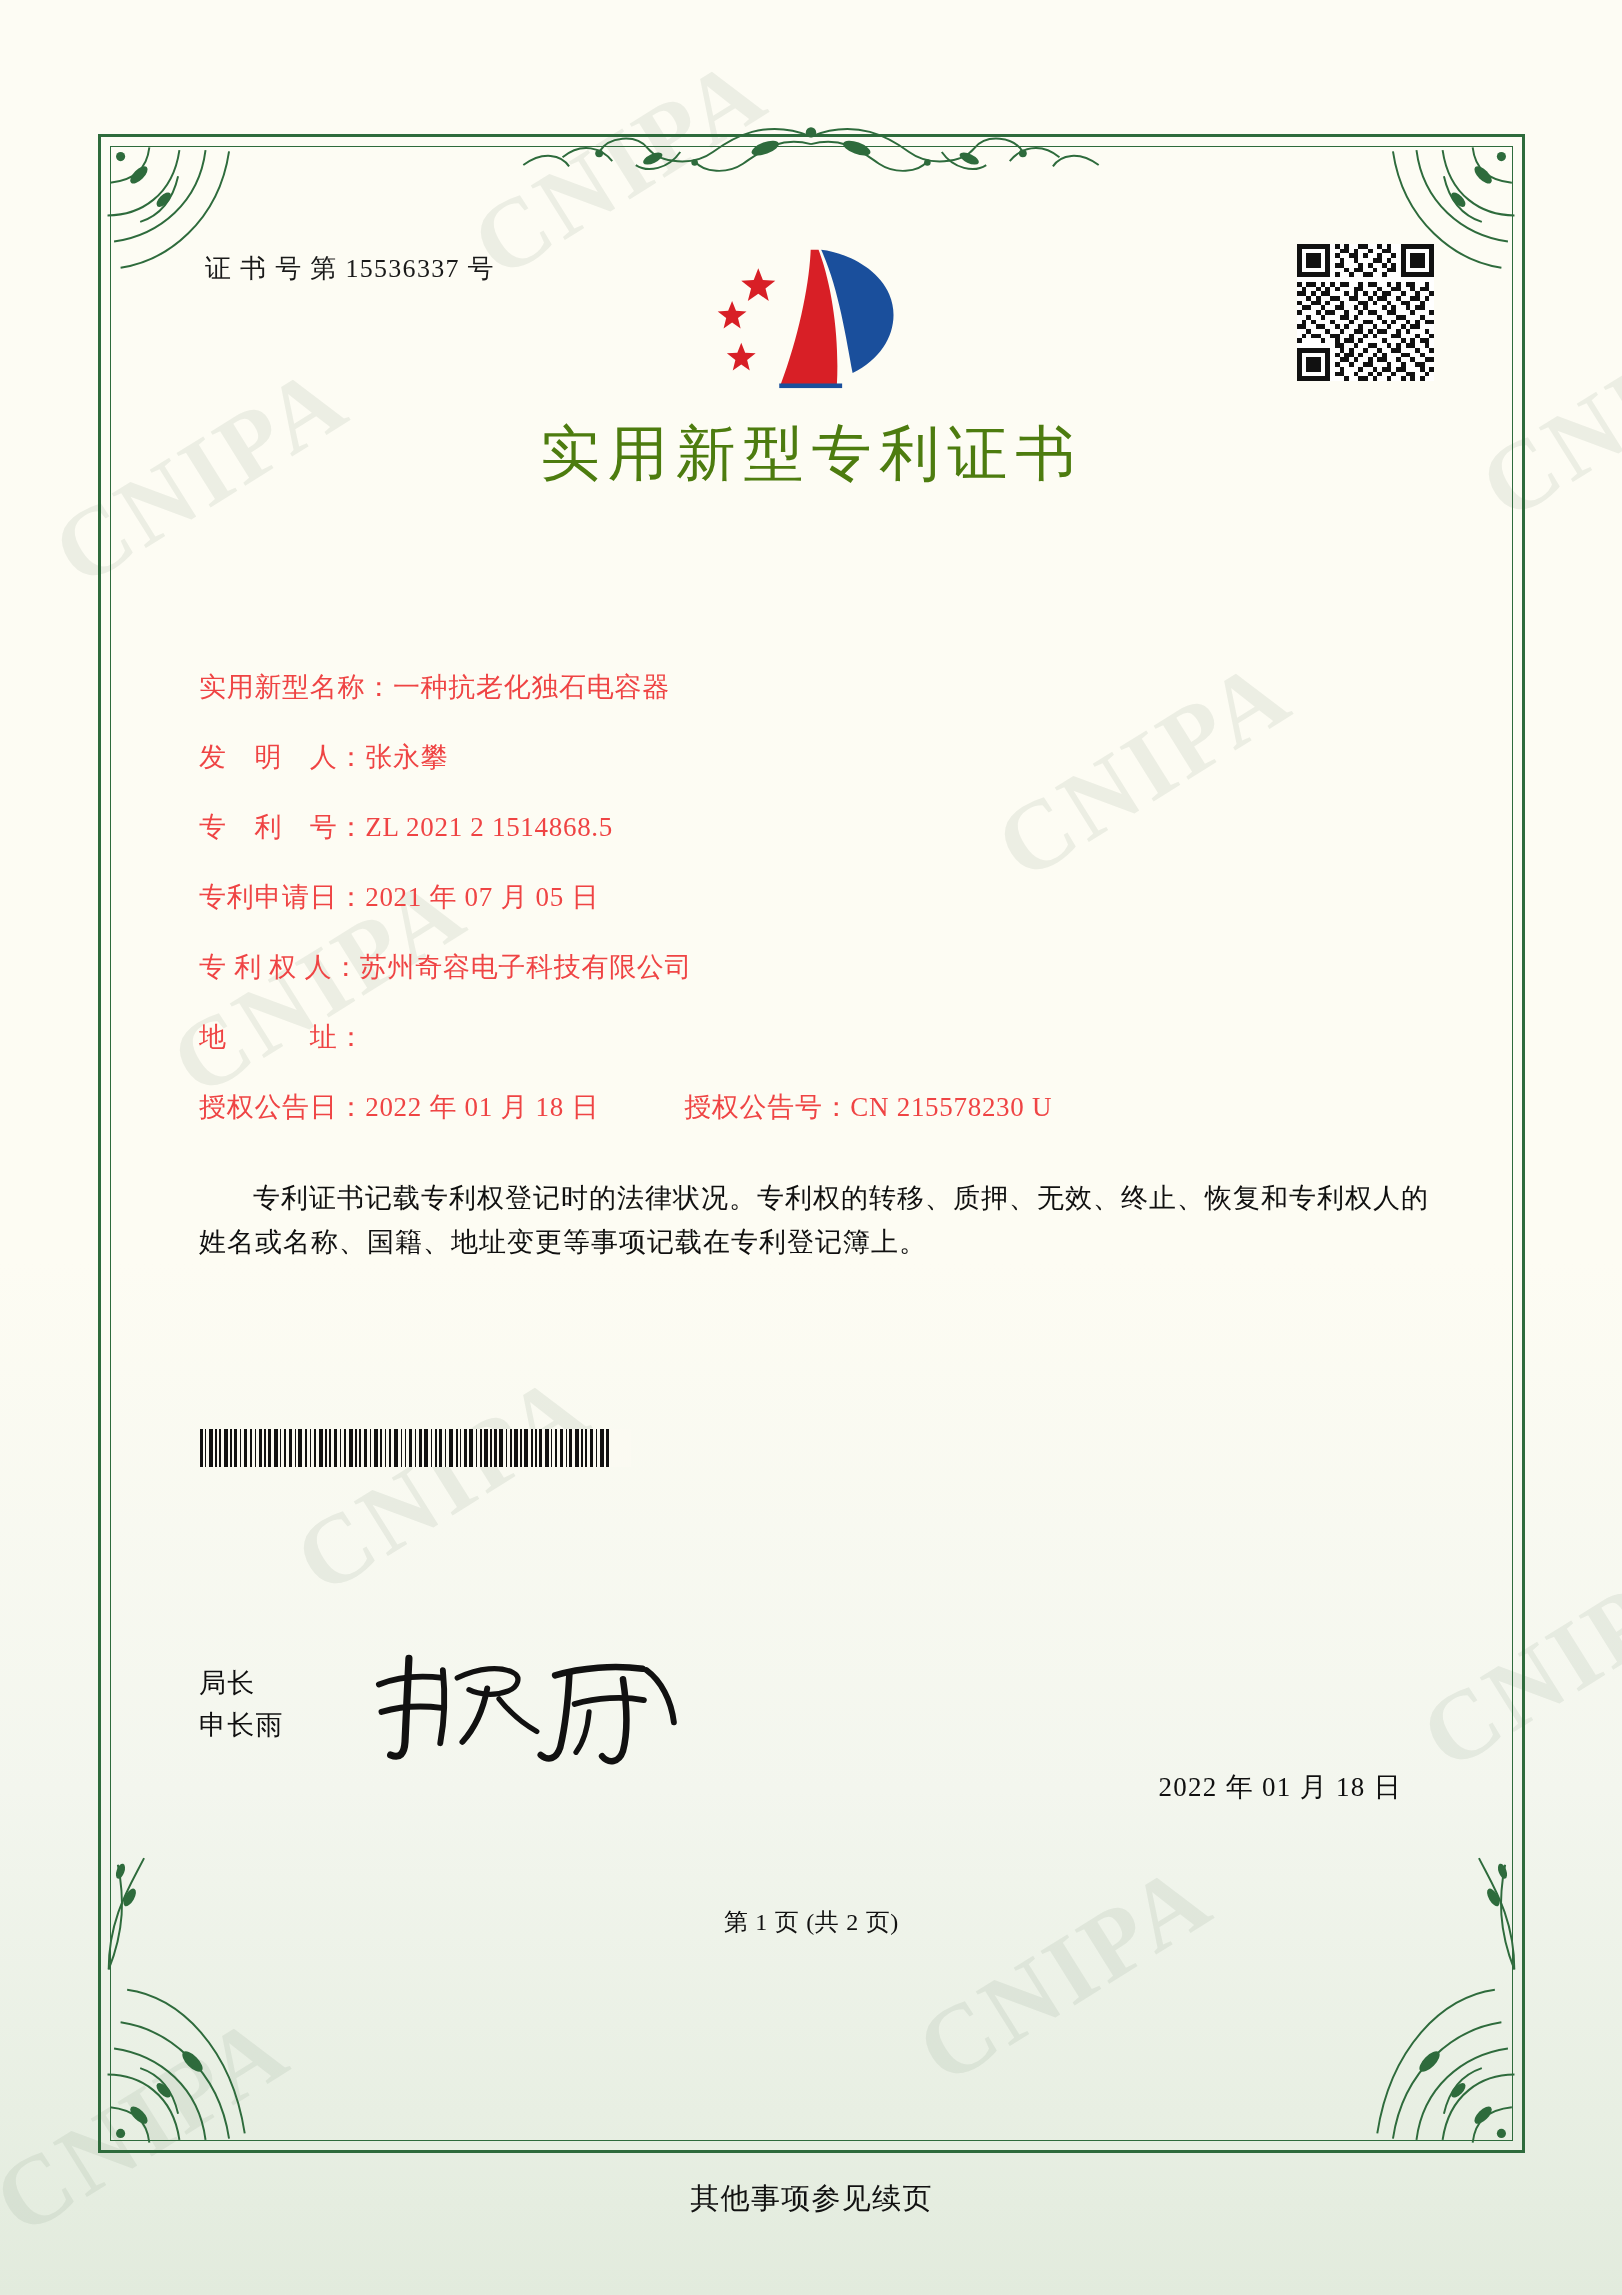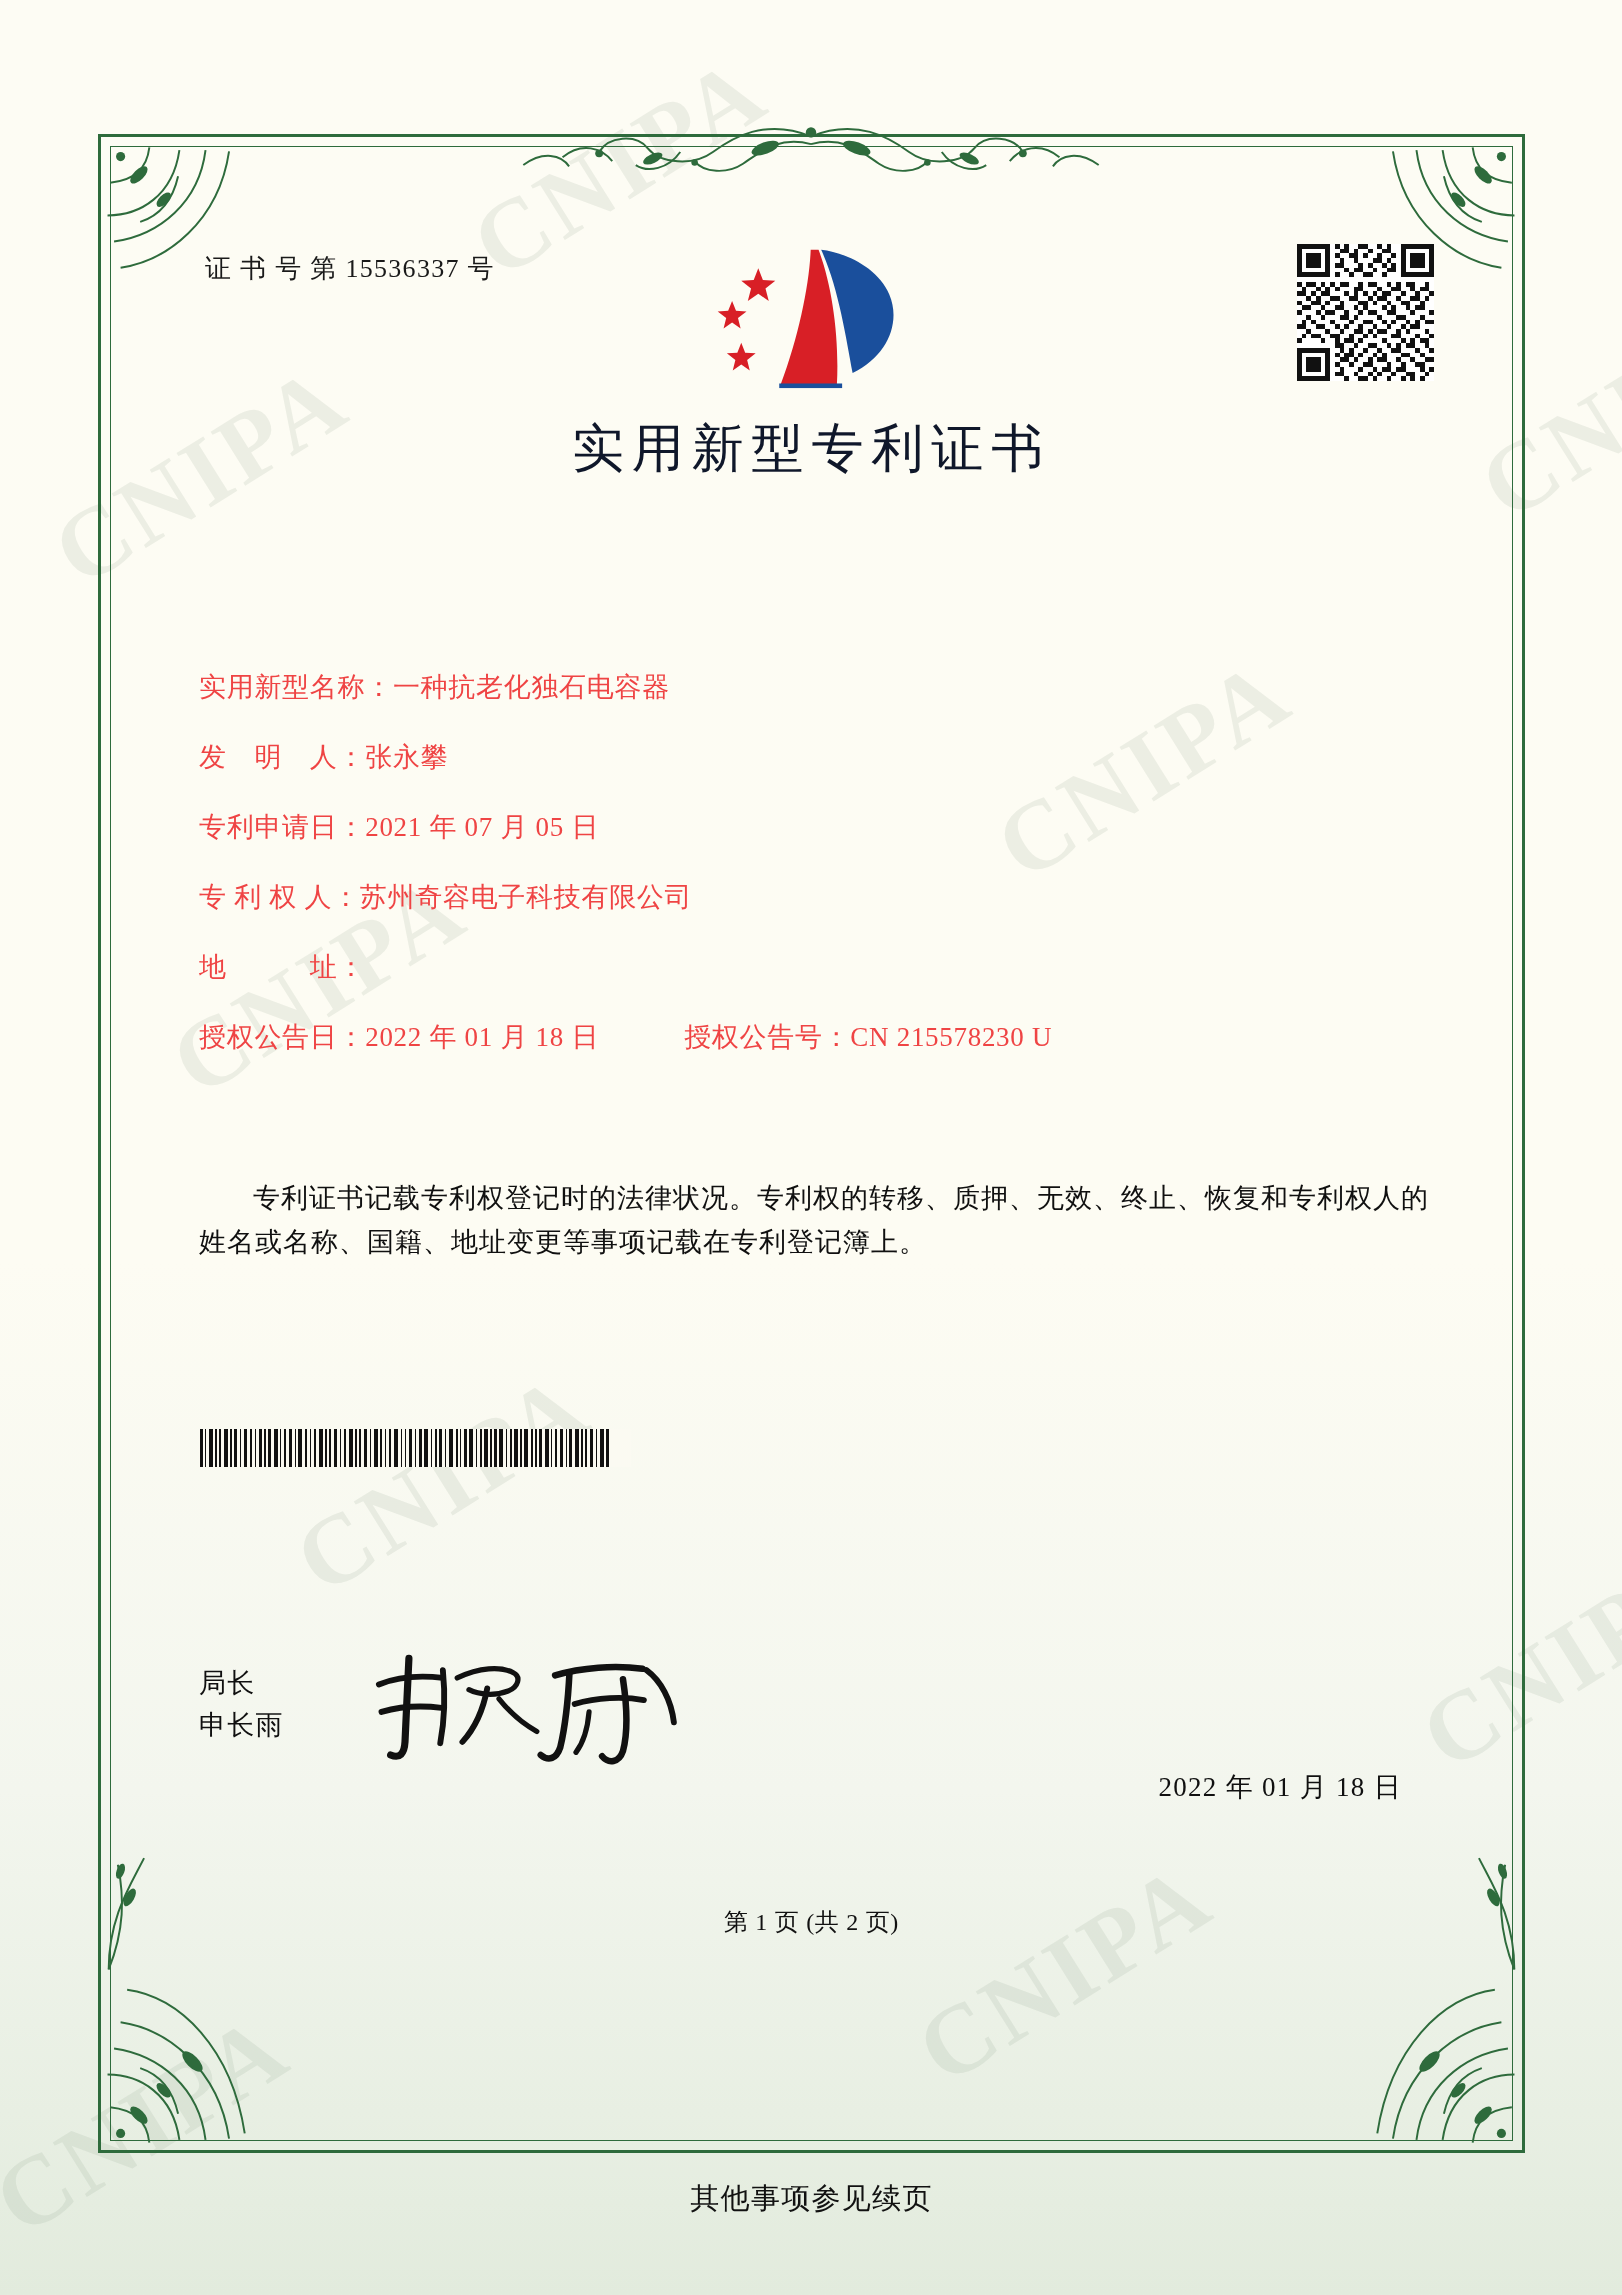--- a/index.html
+++ b/index.html
@@ -102,23 +102,23 @@
     width: 262px;
     height: 177px;
   }
 
   .doc-title {
     position: absolute;
     left: 0;
     right: 0;
     top: 268px;
     text-align: center;
-    font-size: 52px;
+    font-size: 60px;
     letter-spacing: 7.9px;
-    color: #0f172a;
+    color: #4d7c0f;
     font-family: "Liberation Serif", serif;
     font-weight: normal;
   }
 
   
   .fields {
     position: absolute;
     left: 89px;
     top: 523px;
     width: 1230px;
@@ -590,20 +590,24 @@
       <div class="field-row">
         <span class="field-label">实用新型名称：</span>
         <span class="field-value">一种抗老化独石电容器</span>
       </div>
 
       <div class="field-row">
         <span class="field-label">发　明　人：</span>
         <span class="field-value">张永攀</span>
       </div>
 
+      <div class="field-row">
+        <span class="field-label">专　利　号：</span>
+        <span class="field-value">ZL 2021 2 1514868.5</span>
+      </div>
 
       <div class="field-row">
         <span class="field-label">专利申请日：</span>
         <span class="field-value">2021 年 07 月 05 日</span>
       </div>
 
       <div class="field-row">
         <span class="field-label">专 利 权 人：</span>
         <span class="field-value">苏州奇容电子科技有限公司</span>
       </div>

